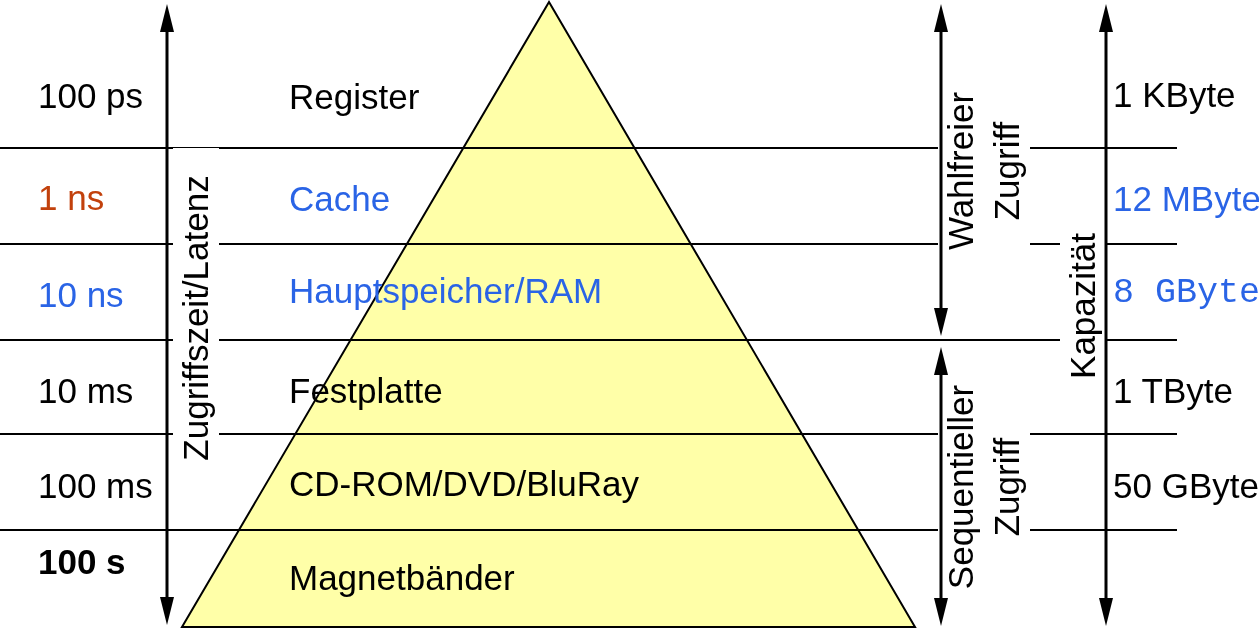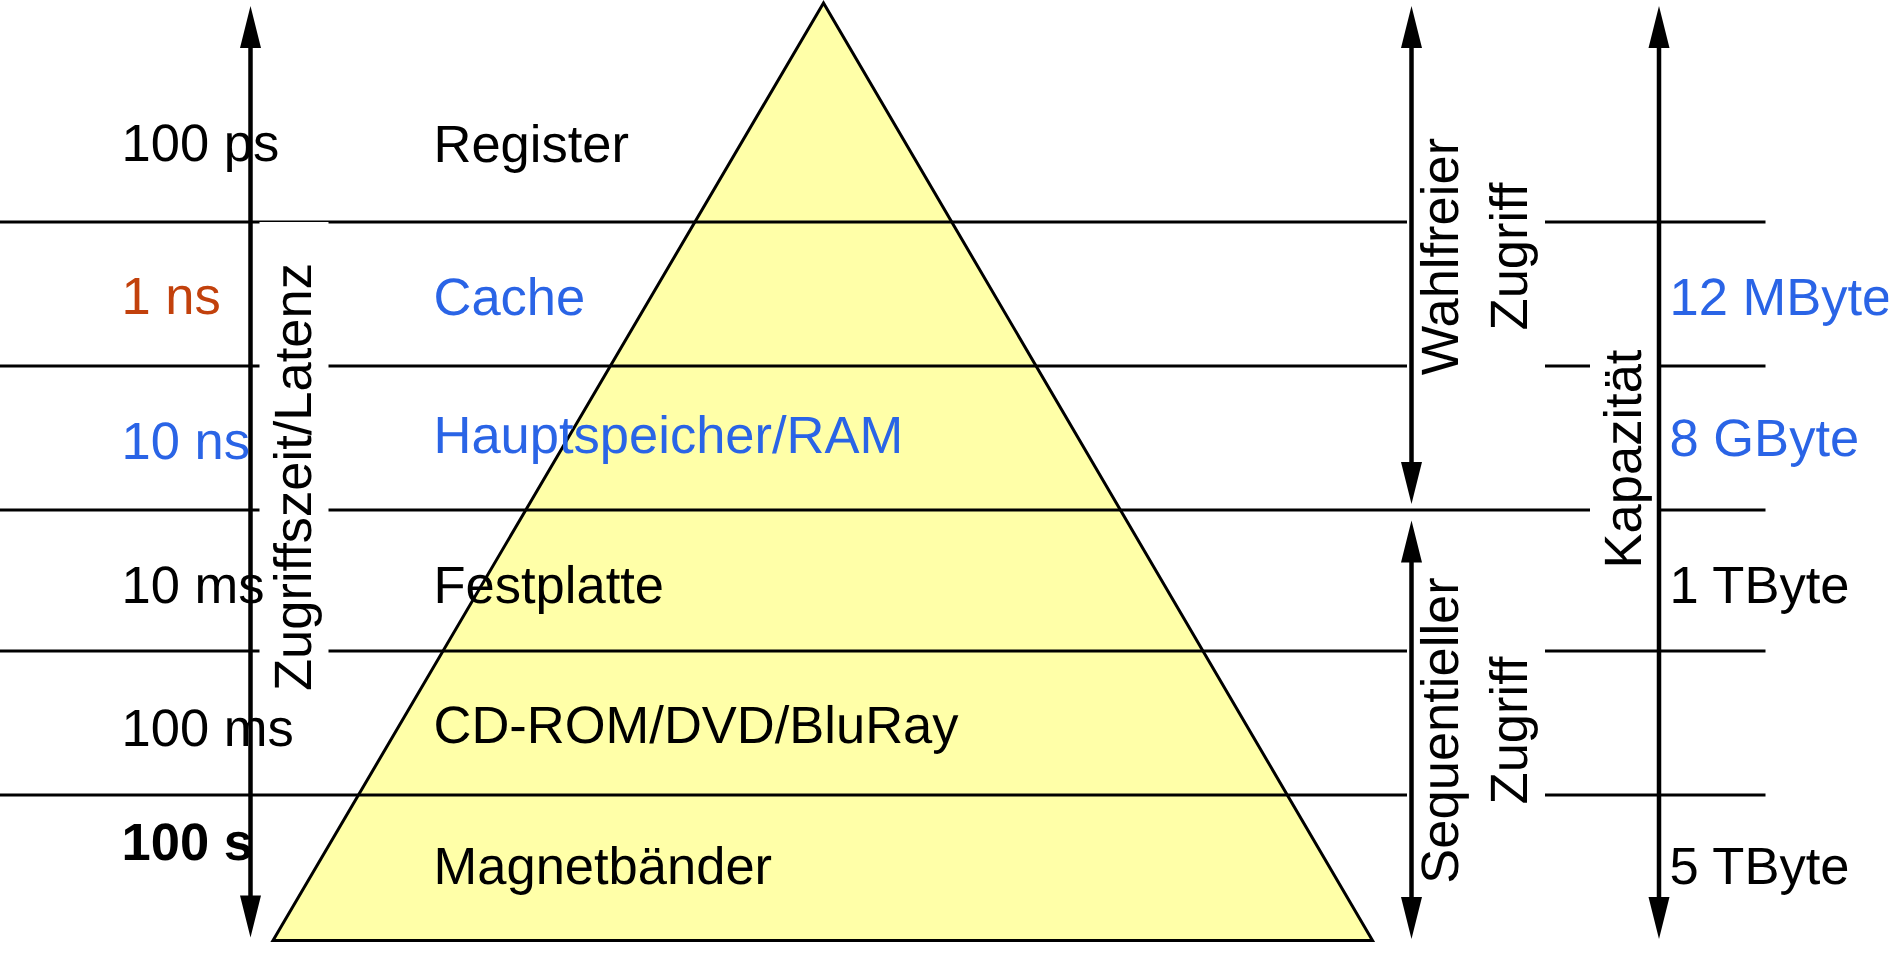--- a/index.html
+++ b/index.html
@@ -4,21 +4,21 @@
 <style>
   html,body{margin:0;padding:0;background:#fff;}
   #stage{
     position:relative;width:1259px;height:642px;background:#ffffff;overflow:hidden;
     font-family:"Liberation Sans","DejaVu Sans",sans-serif;
     font-size:35px;color:#000;
   }
   svg.layer{position:absolute;left:0;top:0;}
   .hline{position:absolute;left:0;width:1177px;height:2px;background:#000;z-index:2;}
   .lbl{position:absolute;height:44px;line-height:44px;white-space:nowrap;z-index:5;}
-  .time-lbl{left:38px;text-align:left;margin-left:43px;}
+  .time-lbl{left:38px;text-align:left;}
   .cap-lbl{left:1113px;text-align:left;}
   .pyr-lbl{left:289px;width:520px;text-align:left;}
   .rot{
     position:absolute;background:#ffffff;text-align:center;white-space:nowrap;
     transform:translate(-50%,-50%) rotate(-90deg);z-index:3;line-height:46px;
   }
   .rot2{line-height:46px;}
   .arrows{z-index:4;}
   .pyr{z-index:1;}
 </style>
@@ -85,18 +85,19 @@
   <div class="lbl time-lbl" style="top: 464px; color: rgb(0, 0, 0);">100 ms</div>
   <div class="lbl time-lbl" style="top: 540px; color: rgb(0, 0, 0); font-weight: bold;">100 s</div>
 
   <div class="lbl pyr-lbl" style="top: 75px; color: rgb(0, 0, 0);">Register</div>
   <div class="lbl pyr-lbl" style="top: 177px; color: rgb(42, 100, 230);">Cache</div>
   <div class="lbl pyr-lbl" style="top: 269px; color: rgb(42, 100, 230);">Hauptspeicher/RAM</div>
   <div class="lbl pyr-lbl" style="top: 462px; color: rgb(0, 0, 0);">CD-ROM/DVD/BluRay</div>
   <div class="lbl pyr-lbl" style="top: 369px; color: rgb(0, 0, 0);">Festplatte</div>
   <div class="lbl pyr-lbl" style="top: 556px; color: rgb(0, 0, 0);">Magnetbänder</div>
 
+  <div class="lbl cap-lbl" style="top: 73px; color: rgb(0, 0, 0);">1 KByte</div>
   <div class="lbl cap-lbl" style="top: 177px; color: rgb(42, 100, 230);">12 MByte</div>
-  <div class="lbl cap-lbl" style="top: 271px; color: rgb(42, 100, 230);">8 GByte</div>
+  <div class="lbl cap-lbl" style="top: 271px; color: rgb(42, 100, 230); font-family: Liberation Mono, monospace;">8 GByte</div>
   <div class="lbl cap-lbl" style="top: 369px; color: rgb(0, 0, 0);">1 TByte</div>
-  <div class="lbl cap-lbl" style="top: 556px; color: rgb(0, 0, 0);">5 TByte</div>
+  <div class="lbl cap-lbl" style="top: 464px; color: rgb(0, 0, 0);">50 GByte</div>
 
 </div>
 
 </body></html>

